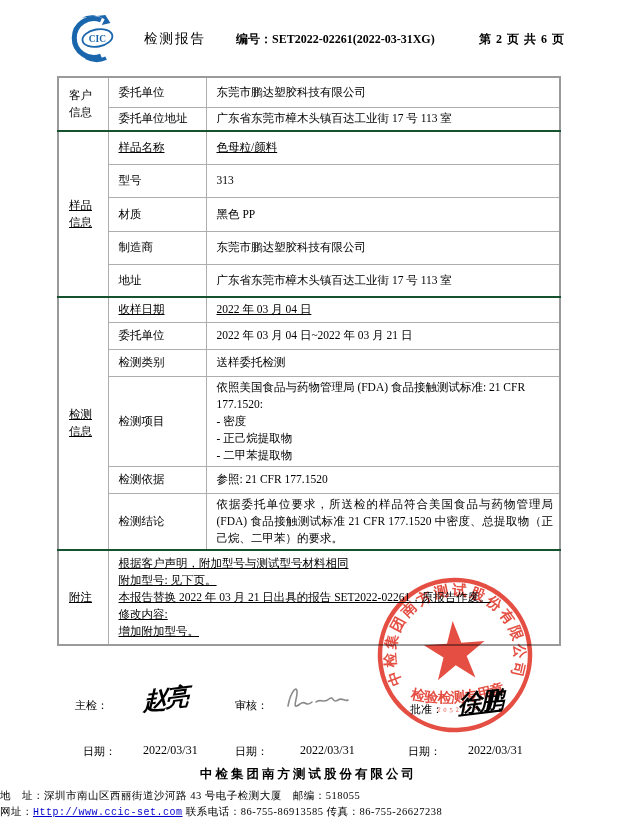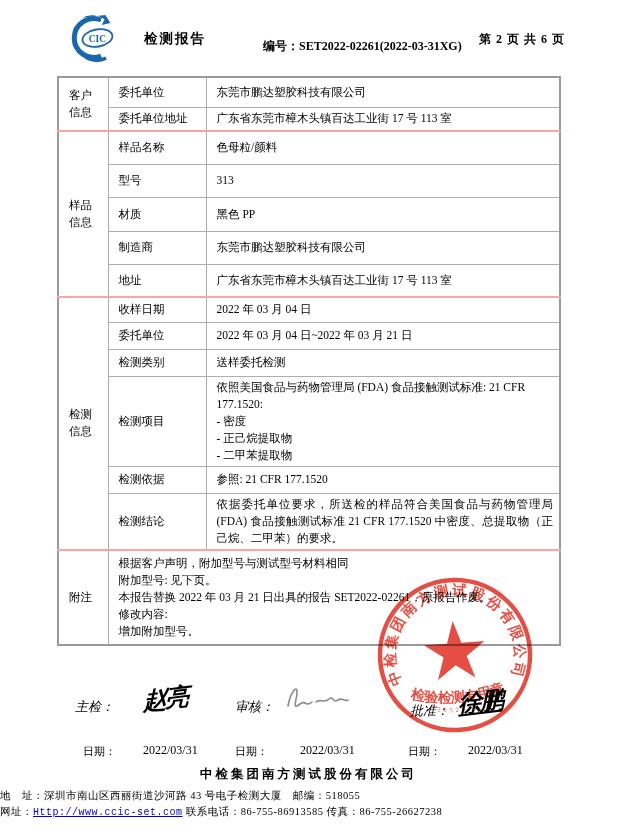--- a/index.html
+++ b/index.html
@@ -1,36 +1,36 @@
 <!DOCTYPE html>
 <html><head>
 <meta charset="utf-8">
 <style>
   html,body{margin:0;padding:0;background:#fff;}
   .page{position:relative;width:617px;height:840px;background:#fff;overflow:hidden;
         font-family:"Liberation Serif","DejaVu Serif",serif;color:#000;}
   
   .hdr-logo{position:absolute;left:60px;top:12px;width:72px;height:52px;}
-  .hdr-title{position:absolute;left:144px;top:30px;font-size:13.5px;font-weight:bold;letter-spacing:2px;}
-  .hdr-no{position:absolute;left:236px;top:38px;font-size:12px;font-weight:bold;margin-left:27px;}
+  .hdr-title{position:absolute;left:144px;top:30px;font-size:13.5px;font-weight:normal;letter-spacing:2px;}
+  .hdr-no{position:absolute;left:236px;top:31px;font-size:12px;font-weight:bold;}
   .hdr-page{position:absolute;left:479px;top:31px;font-size:12px;font-weight:bold;letter-spacing:1px;}
   
   table.report{position:absolute;left:57px;top:76px;width:502px;border-collapse:collapse;
                table-layout:fixed;border:2px solid #9a9a9a;}
   table.report td{border:1px solid #aeaeae;font-size:11.5px;vertical-align:middle;
                   padding:2px 6px 2px 10px;line-height:17px;}
   td.sec-label{padding:2px 2px;white-space:pre-line;line-height:26px;font-size:12px;}
   td.val{padding-left:13px;white-space:pre-line;}
-  tr.sec td{border-top:2px solid #fca5a5;}
+  tr.sec td{border-top:2px solid #14532d;text-decoration:underline;}
   td.notes{white-space:pre-line;line-height:19px;padding-left:10px;border-radius:29px;}
   
   .stamp{position:absolute;left:373px;top:573px;width:164px;height:164px;
          mix-blend-mode:multiply;opacity:.9;transform:rotate(-4deg);z-index:6;}
   
-  .sig-role{position:absolute;font-size:13px;z-index:2;font-style:italic;}
+  .sig-role{position:absolute;font-size:11px;z-index:2;}
   .sig-name{position:absolute;font-size:24px;font-style:italic;font-weight:600;
             transform:rotate(-7deg) skewX(-6deg);z-index:3;letter-spacing:-2px;}
   .sig-svg{position:absolute;z-index:3;}
   .date-label{position:absolute;font-size:11px;}
   .date-val{position:absolute;font-size:12px;}
   
   .ftr-company{position:absolute;left:0;top:766px;width:617px;text-align:center;
                font-size:12.5px;font-weight:bold;letter-spacing:3px;}
   .ftr-line{position:absolute;left:0;width:617px;text-align:left;font-size:10.5px;letter-spacing:.5px;}
   .ftr-line a{color:#0000cc;text-decoration:underline;font-family:"Liberation Mono","DejaVu Sans Mono",monospace;font-size:10px;}

